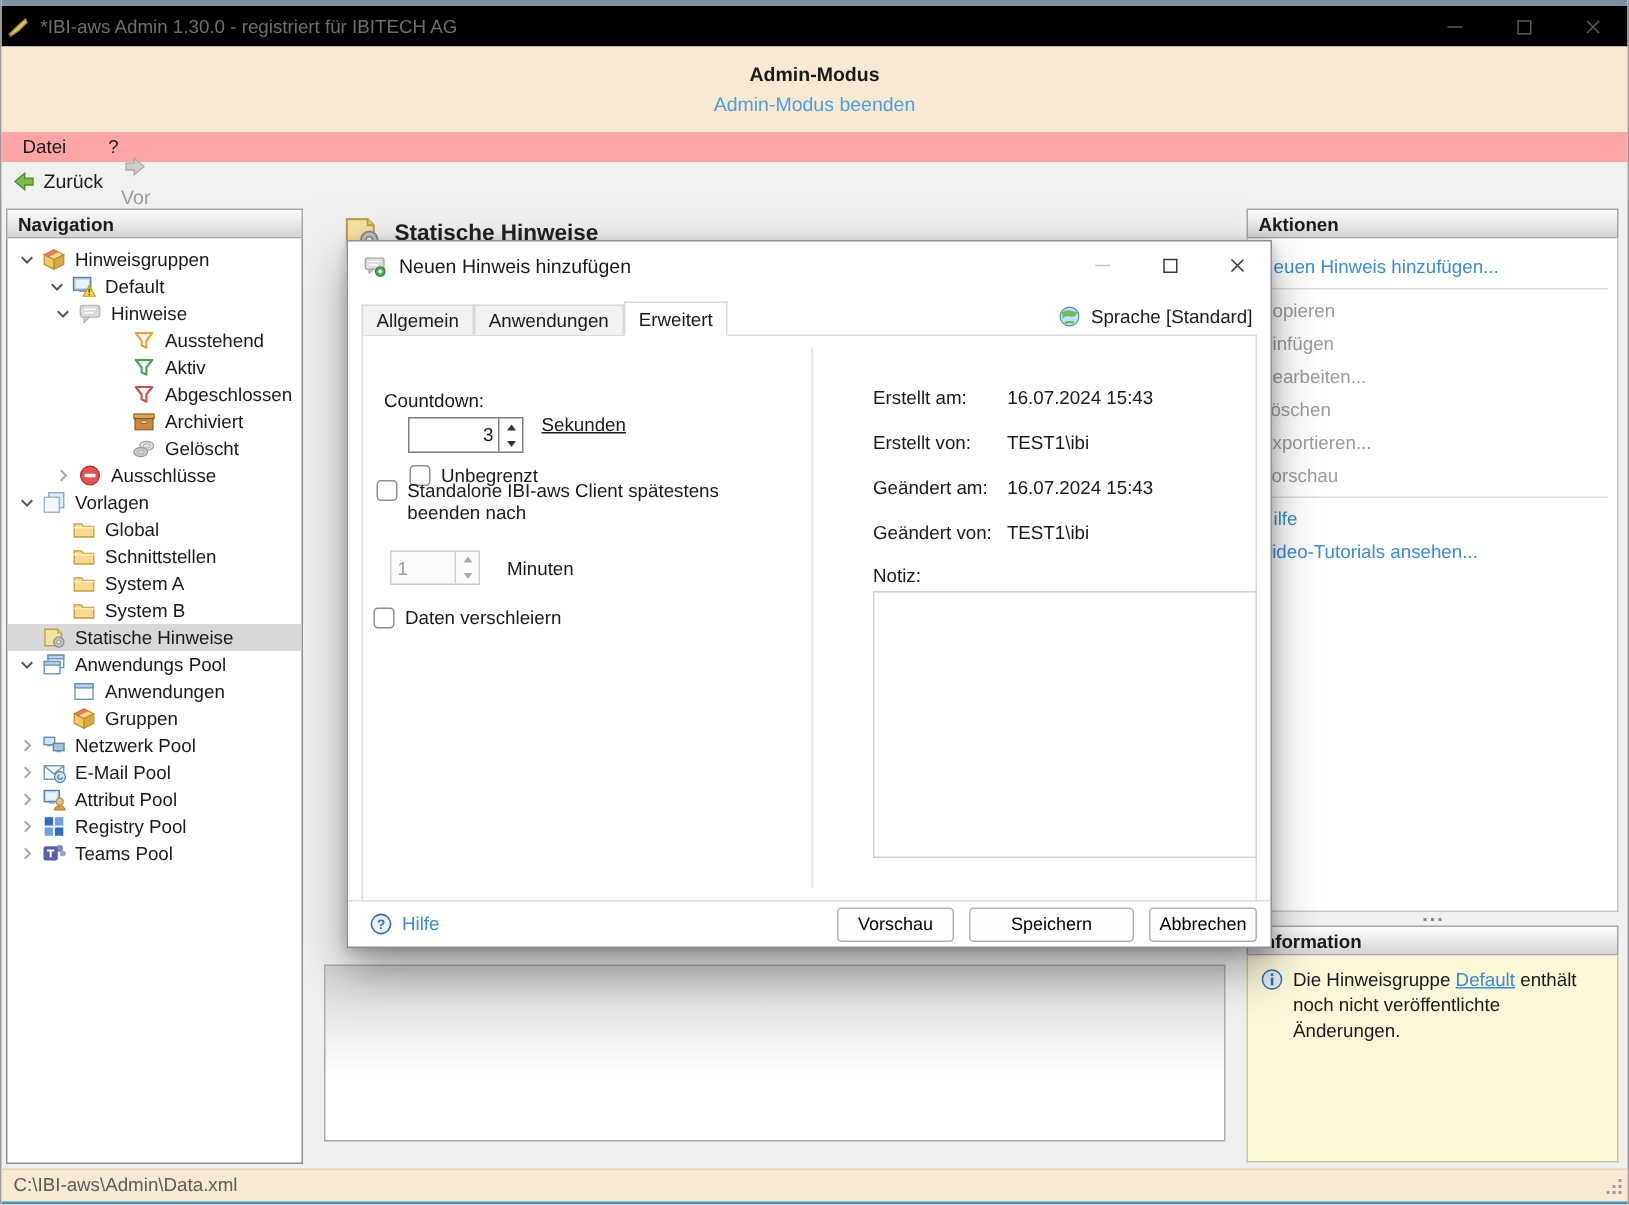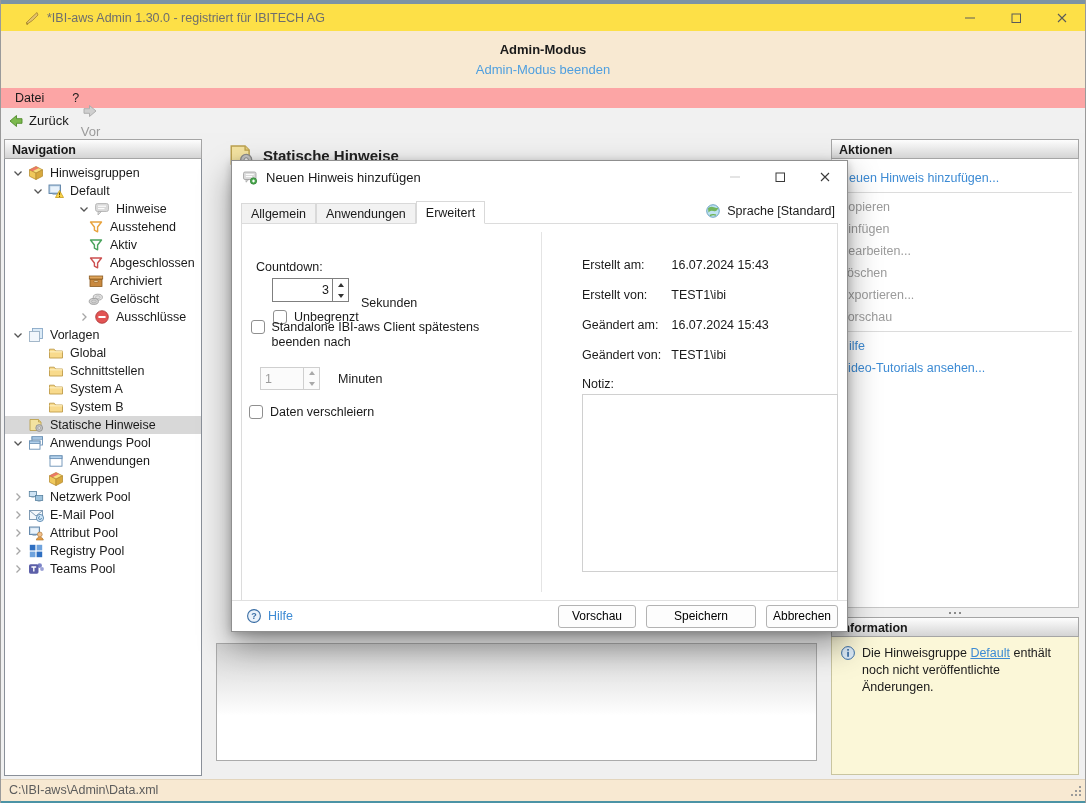--- a/index.html
+++ b/index.html
@@ -3,21 +3,21 @@
 <meta charset="utf-8">
 <style>
   html,body{margin:0;padding:0;background:#cfcfcf;}
   *{box-sizing:border-box;}
   .window{position:relative;width:1086px;height:803px;background:#f0f0f0;overflow:hidden;
     font-family:"Liberation Sans",sans-serif;font-size:12.5px;color:#1a1a1a;
     border-left:1px solid #9a9a9a;border-right:1px solid #9a9a9a;}
   
   .top-edge{position:absolute;top:0;left:0;right:0;height:4px;background:#7d93a3;}
   
-  .titlebar{position:absolute;top:4px;left:0;right:0;height:27px;background:#fde047;display:flex;align-items:center;padding-left:23px;}
+  .titlebar{position:absolute;top:4px;left:0;right:0;height:27px;background:#000000;display:flex;align-items:center;padding-left:3px;}
   .app-title{color:#6e6e6e;margin-left:7px;font-size:12.5px;}
   .win-controls{position:absolute;right:0;top:0;height:27px;display:flex;}
   .win-btn{width:46px;display:flex;align-items:center;justify-content:center;color:#5a5a5a;}
   
   .banner{position:absolute;top:31px;left:0;right:0;height:57px;background:#f8e9d2;text-align:center;}
   .banner-title{padding-top:11px;font-weight:bold;font-size:13px;}
   .banner-link{margin-top:5px;color:#4f9fdf;font-size:13px;cursor:pointer;}
   
   .menubar{position:absolute;top:88px;left:0;right:0;height:20px;background:#fca5a5;display:flex;align-items:center;padding-left:14px;gap:28px;}
   .toolbar{position:absolute;top:108px;left:0;right:0;height:25px;background:#f1f1f1;display:flex;align-items:center;padding-left:7px;}
@@ -27,21 +27,21 @@
   
   .panel-header{height:20px;background:linear-gradient(#fdfdfd,#d4d4d4);border:1px solid #a5a5a5;font-weight:bold;padding:3px 0 0 7px;font-size:12.5px;}
   .nav-panel{position:absolute;left:3px;top:139px;width:198px;height:637px;}
   .nav-tree{position:absolute;top:20px;bottom:0;left:0;right:0;background:#fff;border:1px solid #8a9099;border-top:none;padding-top:5px;overflow:hidden;}
   .trow{height:18px;display:flex;align-items:center;white-space:nowrap;cursor:default;}
   .trow.sel{background:#d8d8d8;}
   .arr{width:16px;height:16px;flex:0 0 16px;display:flex;align-items:center;justify-content:center;}
   .arr.open{color:#555;}
   .arr.closed{color:#a6a6a6;}
   .ticon{width:16px;height:16px;flex:0 0 16px;margin:0 6px 0 2px;}
-  .p0{padding-left:5px;}.p1{padding-left:25px;}.p2{padding-left:71px;}.p3{padding-left:65px;}
+  .p0{padding-left:5px;}.p1{padding-left:25px;}.p2{padding-left:29px;}.p3{padding-left:65px;}
   
   .main-area{position:absolute;left:207px;top:133px;width:619px;height:646px;background:#f0f0f0;}
   .main-heading{position:absolute;left:20px;top:9px;display:flex;align-items:center;gap:9px;font-weight:bold;font-size:15px;color:#222;}
   .heading-icon{width:26px;height:26px;}
   .main-list{position:absolute;left:8px;top:510px;width:601px;height:118px;border:1px solid #ababab;background:linear-gradient(#d4d4d4,#ffffff 62%);}
   
   .actions-panel{position:absolute;left:830px;top:139px;width:248px;height:469px;}
   .actions-body{position:absolute;top:20px;left:0;right:0;bottom:0;background:#fff;border:1px solid #c6c6c6;border-top:none;padding-top:8px;}
   .action-row{height:22px;padding-left:8px;display:flex;align-items:center;font-size:12.5px;}
   .action-link{color:#3d8bd4;cursor:pointer;}
@@ -79,21 +79,21 @@
   .spin-val.left{text-align:left;padding-left:4px;}
   .spin-btns{width:16px;border-left:1px solid #7f7f7f;display:flex;flex-direction:column;}
   .sb{flex:1;display:flex;align-items:center;justify-content:center;cursor:pointer;}
   .tri-up{width:0;height:0;border-left:3.5px solid transparent;border-right:3.5px solid transparent;border-bottom:4.5px solid #333;}
   .tri-dn{width:0;height:0;border-left:3.5px solid transparent;border-right:3.5px solid transparent;border-top:4.5px solid #333;}
   .spin.disabled{border-color:#cfcfcf;color:#9b9b9b;background:#fbfbfb;}
   .spin.disabled .spin-btns{border-left-color:#cfcfcf;}
   .spin.disabled .tri-up{border-bottom-color:#a9a9a9;}
   .spin.disabled .tri-dn{border-top-color:#a9a9a9;}
   .spin1{position:absolute;left:30px;top:54px;width:77px;height:24px;}
-  .cd-unit{position:absolute;left:119px;top:72px;}
+  .cd-unit{position:absolute;left:119px;top:52px;text-decoration:underline;}
   .cbrow{display:flex;align-items:flex-start;gap:7px;}
   .cb{width:14px;height:14px;border:1px solid #8f8f8f;border-radius:3px;background:#fff;flex:0 0 14px;cursor:pointer;}
   .cb-unbegrenzt{position:absolute;left:31px;top:86px;}
   .cb-standalone{position:absolute;left:7px;top:96px;width:236px;justify-content:center;}
   .wraplabel{width:212px;line-height:15px;}
   .spin2{position:absolute;left:18px;top:143px;width:60px;height:23px;}
   .spin2-unit{position:absolute;left:96px;top:148px;}
   .cb-daten{position:absolute;left:7px;top:181px;}
   .irow{position:absolute;left:340px;white-space:nowrap;}
   .ilabel{display:inline-block;min-width:86px;}

